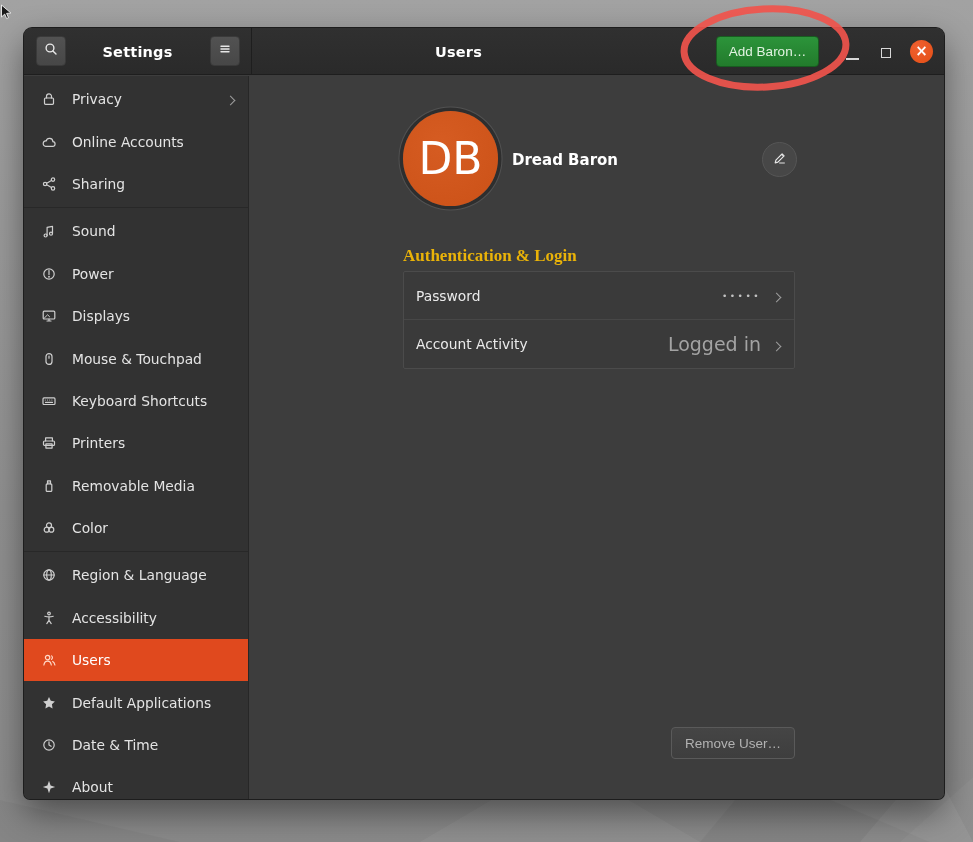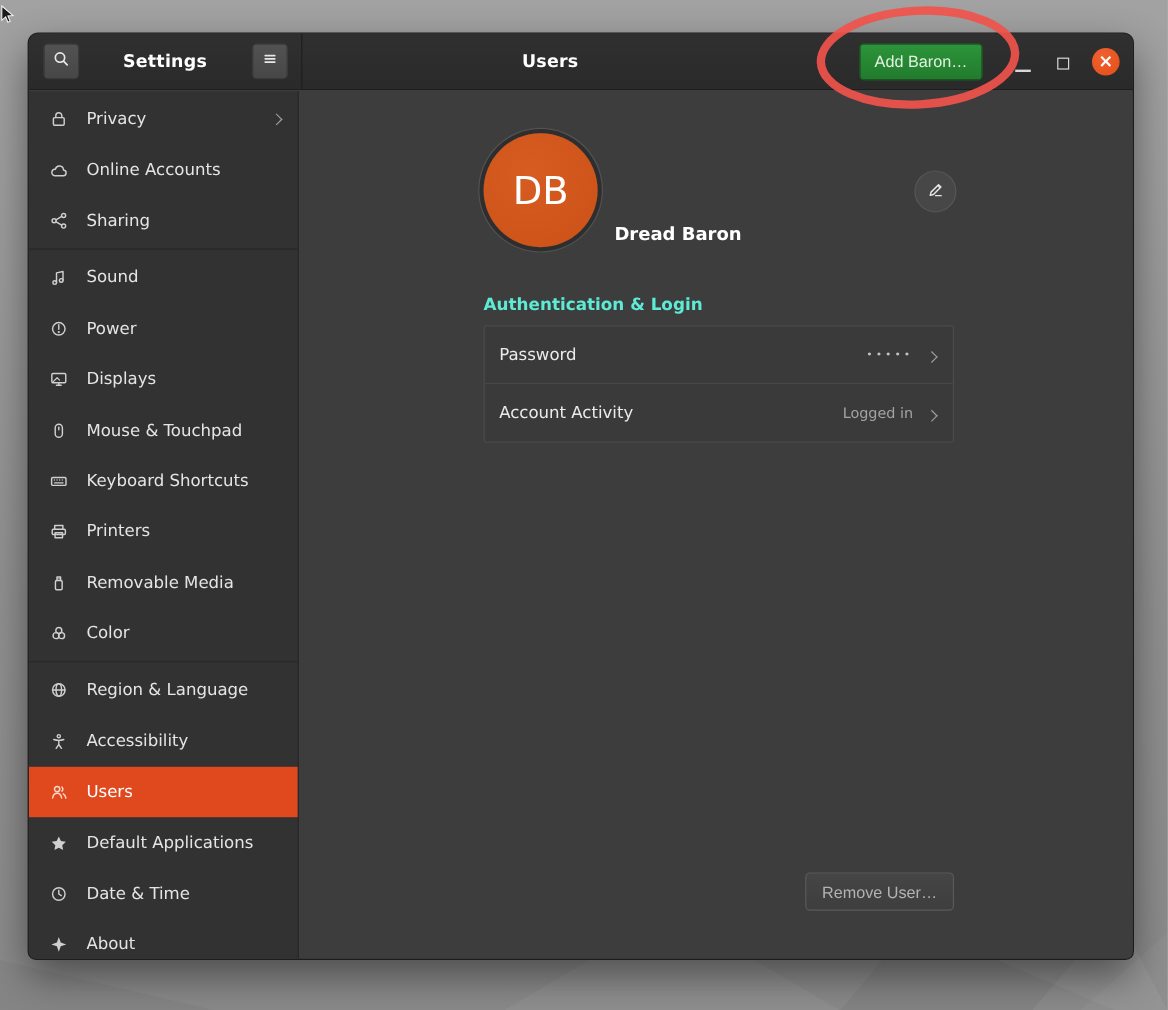--- a/index.html
+++ b/index.html
@@ -71,42 +71,42 @@
     transform:rotate(45deg);
   }
 
   
   .content { position:absolute; left:229px; top:48px; right:0; bottom:0; background:#3d3d3d; }
   .avatar {
     position:absolute; left:150px; top:35px; width:95px; height:95px; border-radius:50%;
     background:radial-gradient(circle at 40% 35%, #d65c22, #cb5117);
     box-shadow:0 0 0 3.5px #2e2e2e, 0 0 0 4.5px #525252;
     display:flex; align-items:center; justify-content:center;
-    color:#fff; font-size:32px;
-  }
-  .user-name { position:absolute; left:259px; top:75px; color:#fff; font-weight:bold; font-size:15px;margin-top:35px; }
+    color:#fff; font-size:44px;
+  }
+  .user-name { position:absolute; left:259px; top:75px; color:#fff; font-weight:bold; font-size:15px; }
   .edit-btn {
     position:absolute; left:509px; top:66px; width:35px; height:35px; border-radius:50%;
     background:#474747; border:1px solid #565656; color:#e6e6e6;
     display:flex; align-items:center; justify-content:center; cursor:pointer;
   }
   .edit-btn svg { width:16px; height:16px; }
-  .section-title { position:absolute; left:150px; top:170px; color:#5eead4; font-weight:bold; font-size:14px; }
+  .section-title { position:absolute; left:150px; top:170px; color:#eab308; font-weight:bold; font-size:17px;font-family:Liberation Serif, serif; }
   .rows {
     position:absolute; left:150px; top:195px; width:392px;
     background:#3a3a3a; border:1px solid #4b4b4b; border-radius:2px;
   }
   .row {
     height:48px; display:flex; align-items:center; padding:0 14px 0 12px;
     border-bottom:1px solid #474747; cursor:pointer;gap:44px;
   }
   .row:last-child { border-bottom:none; }
   .row-label { color:#eaeaea; font-size:13.8px; }
   .row-right { margin-left:auto; display:flex; align-items:center; gap:12px; }
-  .row-value { color:#a3a3a3; font-size:12px; }
+  .row-value { color:#a3a3a3; font-size:19px; }
   .row-value.dots { font-size:9px; letter-spacing:2.5px; color:#c2c2c2; }
   .toggle {
     width:47px; height:25px; border-radius:13px; background:#2b2b2b;
     border:1px solid #242424; position:relative; cursor:pointer;
   }
   .toggle .knob {
     position:absolute; left:1px; top:1px; width:21px; height:21px; border-radius:50%;
     background:linear-gradient(#9a9a9a,#868686);
   }
   .remove-user-btn {

